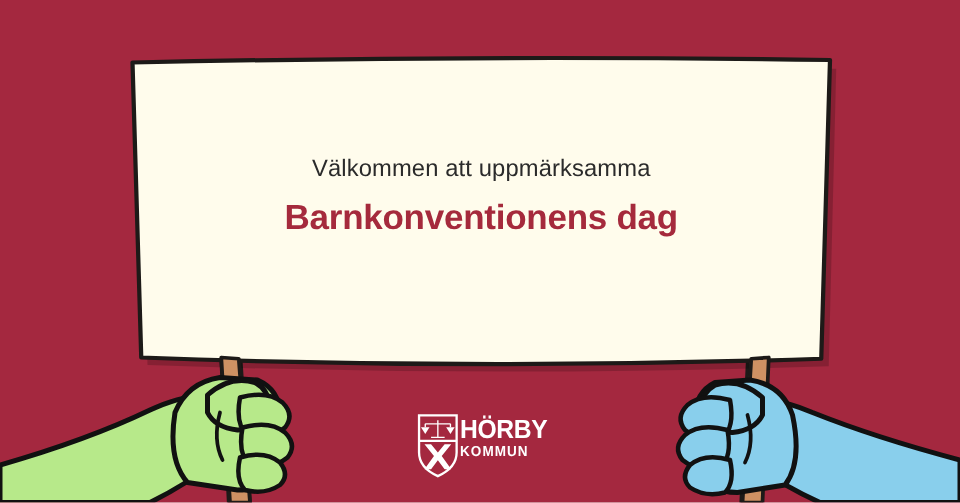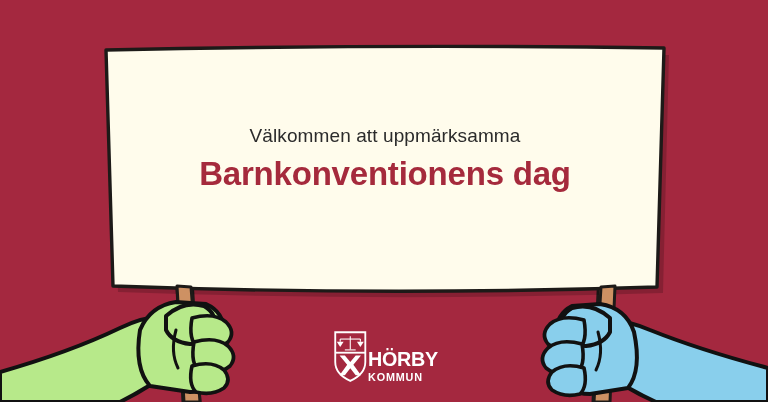--- a/index.html
+++ b/index.html
@@ -33,40 +33,40 @@
     margin-top: 18px;
   }
   #banner-line-1 {
     font-size: 19px;
     line-height: 26px;
     color: #2b2b2b;
     font-weight: 400;
     letter-spacing: 0.1px;
   }
   #banner-headline {
-    font-size: 33px;
+    font-size: 28px;
     line-height: 46px;
     color: #A52A3C;
     font-weight: 700;
     letter-spacing: -0.2px;
     margin-top: 2px;
   }
   #banner-line-3 {
     font-size: 19px;
     line-height: 26px;
     color: #2b2b2b;
     font-weight: 400;
     margin-top: 6px;
     letter-spacing: 0.1px;
   }
   
   #logo {
     position: absolute;
     left: 334px;
-    top: 340px;
+    top: 325px;
     width: 110px;
     height: 52px;
     display: flex;
     align-items: center;
     gap: 8px;
   }
   #logo-wordmark {
     display: flex;
     flex-direction: column;
     justify-content: center;

